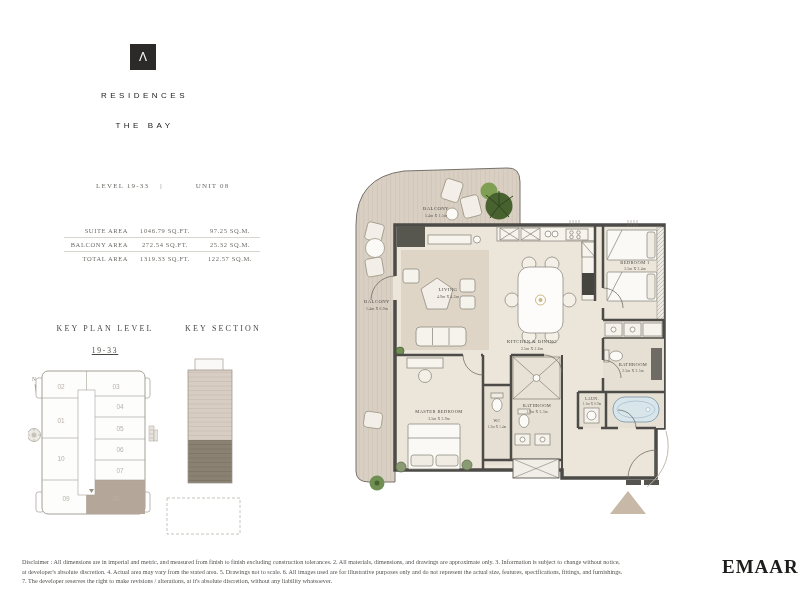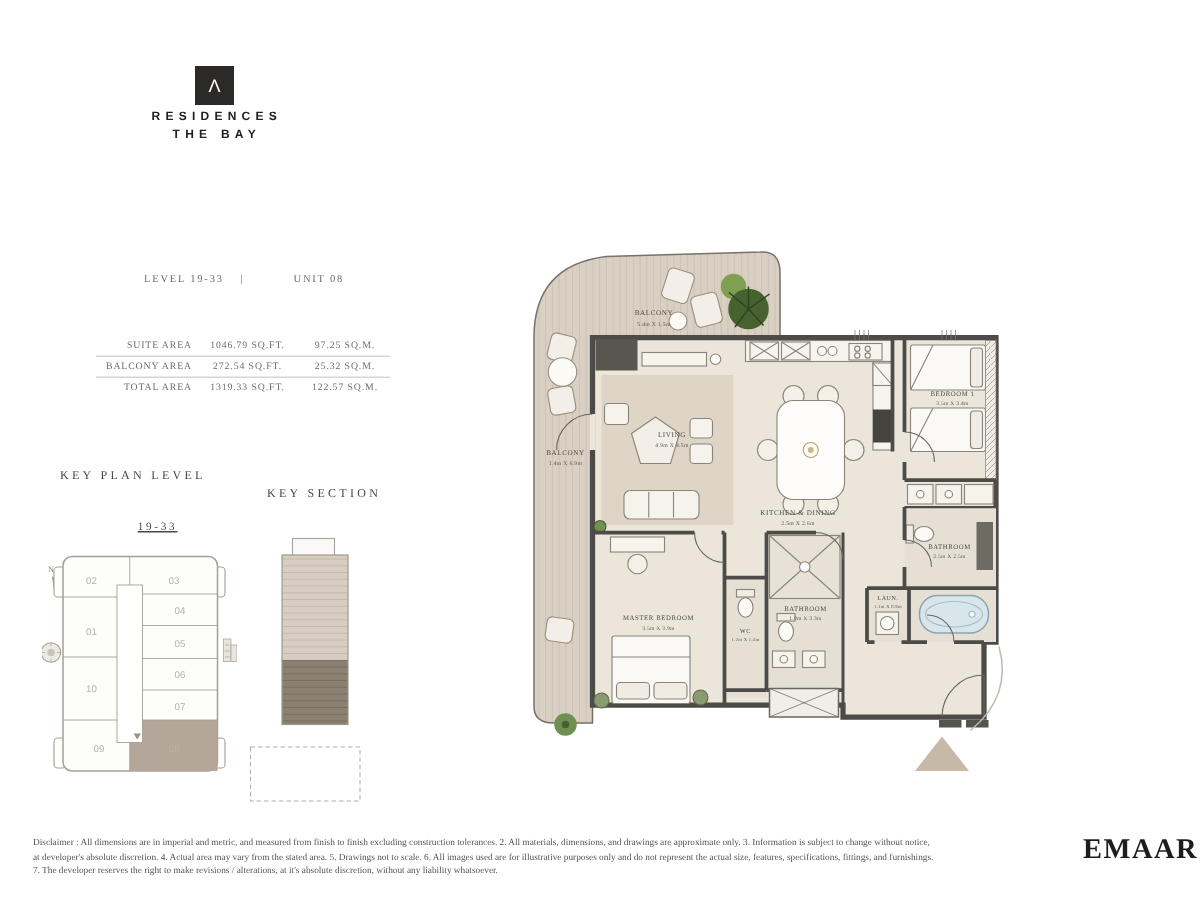--- a/index.html
+++ b/index.html
@@ -4,41 +4,41 @@
 <style>
   html,body{margin:0;padding:0;background:#ffffff;}
   #page{position:relative;width:800px;height:600px;background:#ffffff;overflow:hidden;
         font-family:"Liberation Serif",serif;color:#3e3d3b;}
   
   .brand{position:absolute;left:60px;top:44px;width:166px;text-align:center;}
   .brand .mark{display:inline-block;width:26px;height:26px;background:#2b2a28;color:#fff;
       font-family:"Liberation Sans",sans-serif;font-size:12px;line-height:26px;}
   .brand .name{margin-top:9px;font-family:"Liberation Sans",sans-serif;font-size:16px;
       letter-spacing:4px;color:#3c3b39;padding-left:4px;}
-  .brand .sub{font-family:"Liberation Sans",sans-serif;font-weight:bold;font-size:8px;
-      letter-spacing:3.5px;color:#22211f;margin-top:3px;padding-left:3px;}
+  .brand .sub{font-family:"Liberation Sans",sans-serif;font-weight:normal;font-size:8px;
+      letter-spacing:3.5px;color:#22211f;margin-top:21px;padding-left:3px;}
   
   .plan-title{position:absolute;left:76px;top:152px;font-size:17px;letter-spacing:1.6px;color:#3b3a38;}
   .plan-sub{position:absolute;left:96px;top:182px;font-size:7px;letter-spacing:1.2px;color:#6e6c68;}
   .plan-sub .div{margin:0 10px 0 8px;}
   .plan-sub .unit{margin-left:20px;}
   
   .area-table{position:absolute;left:64px;top:224px;width:196px;font-size:6.5px;
       letter-spacing:.6px;color:#6e6c68;}
   .area-row{display:flex;align-items:center;height:13px;}
   .area-row.sep{border-bottom:1px solid #d8d5cf;}
   .area-row .lbl{width:64px;text-align:right;}
   .area-row .ft{width:74px;text-align:center;}
   .area-row .m{width:56px;text-align:center;}
   
-  .kp-title{position:absolute;left:40px;top:312px;width:130px;text-align:left;
+  .kp-title{position:absolute;left:40px;top:324px;width:130px;text-align:center;
       font-size:8px;letter-spacing:2.2px;color:#4a4843;}
   .kp-sub{position:absolute;left:40px;top:346px;width:130px;text-align:center;
       font-size:7.5px;letter-spacing:1.8px;color:#4a4843;text-decoration:underline;}
-  .ks-title{position:absolute;left:178px;top:324px;width:90px;
+  .ks-title{position:absolute;left:178px;top:324px;width:90px;text-align:center;
       font-size:8px;letter-spacing:2.2px;color:#4a4843;}
   .kp-svg{position:absolute;left:28px;top:360px;}
   .ks-svg{position:absolute;left:165px;top:355px;}
   .fp-svg{position:absolute;left:348px;top:160px;}
   
   text{font-family:"Liberation Serif",serif;}
   .rname{fill:#4d4b45;letter-spacing:.8px;}
   .rdims{fill:#5c5a54;letter-spacing:.4px;}
   .unum{font-family:"Liberation Sans",sans-serif;fill:#b7b2a8;}
   

